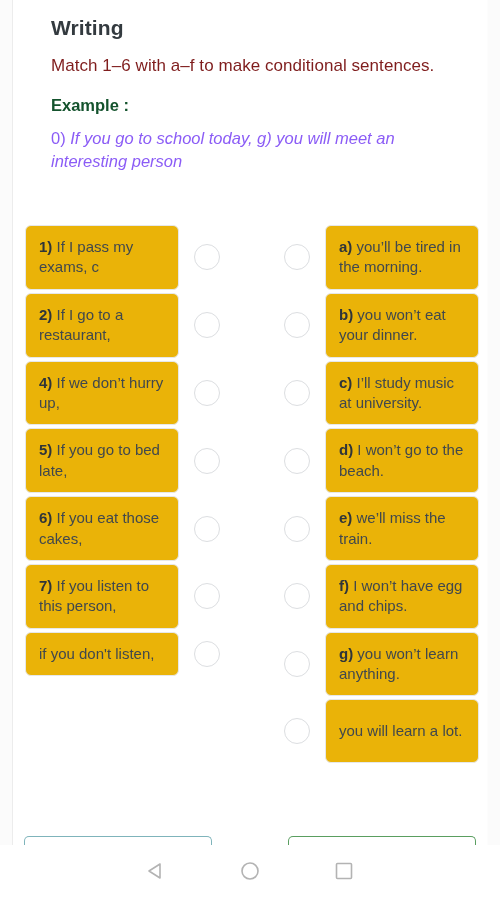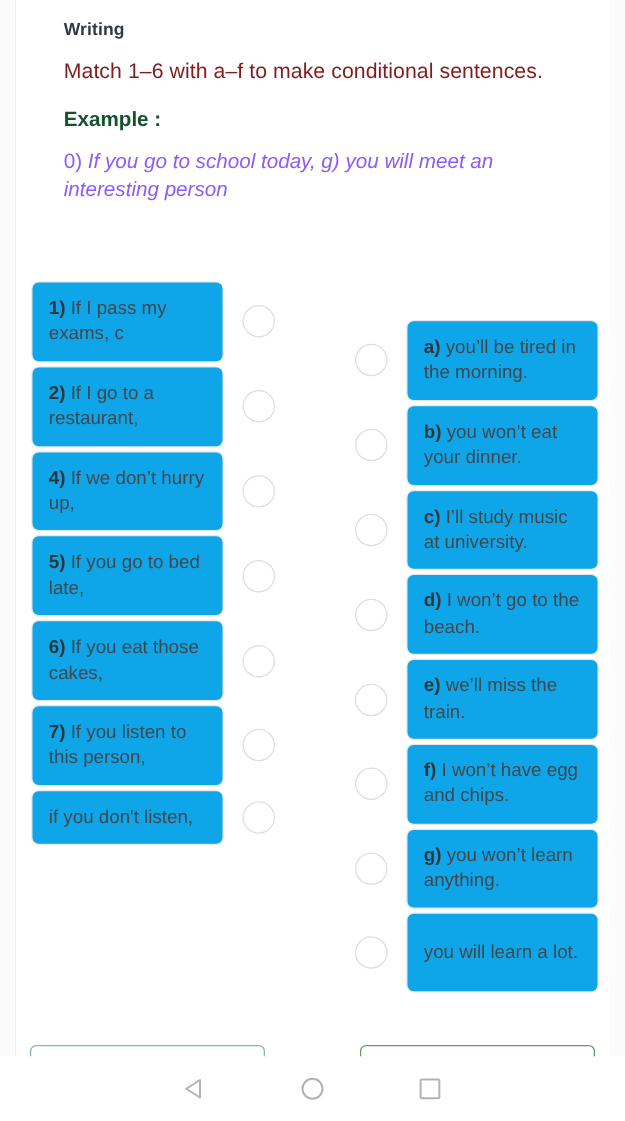--- a/index.html
+++ b/index.html
@@ -40,21 +40,21 @@
     top: 0;
     bottom: 0;
     background: #ffffff;
   }
 
   
   .head {
     padding: 14px 36px 0 38px;
   }
   .h-title {
-    font-size: 14px;
+    font-size: 21px;
     font-weight: bold;
     color: #333a3f;
     line-height: 1.3;
     margin: 0 0 14px 0;
     letter-spacing: .1px;
   }
   .h-instruction {
     font-size: 17px;
     font-weight: normal;
     color: #7f1d1d;
@@ -87,37 +87,37 @@
     top: 225px;
     display: flex;
     justify-content: space-between;
   }
 
   .col {
     display: flex;
     flex-direction: column;
   }
   .col-left  { width: 210px; padding-left: 12px; }
-  .col-right { width: 210px; padding-right: 8px; margin-top: 31px; }
+  .col-right { width: 210px; padding-right: 8px; }
 
   .row {
     display: flex;
     align-items: stretch;
     margin-bottom: 3px;
   }
   .row-left  { flex-direction: row; }
   .row-right { flex-direction: row-reverse; }
 
   .card {
     flex: 1 1 auto;
     min-height: 64px;
     box-sizing: border-box;
     border: 1px solid #e6e8ea;
     border-radius: 6px;
-    background: #0ea5e9;
+    background: #eab308;
     padding: 11px 12px 11px 13px;
     display: flex;
     align-items: center;
     font-size: 15px;
     color: #41484d;
     line-height: 1.36;
   }
   .card.short { min-height: 44px; }
   .card b {
     font-weight: bold;

